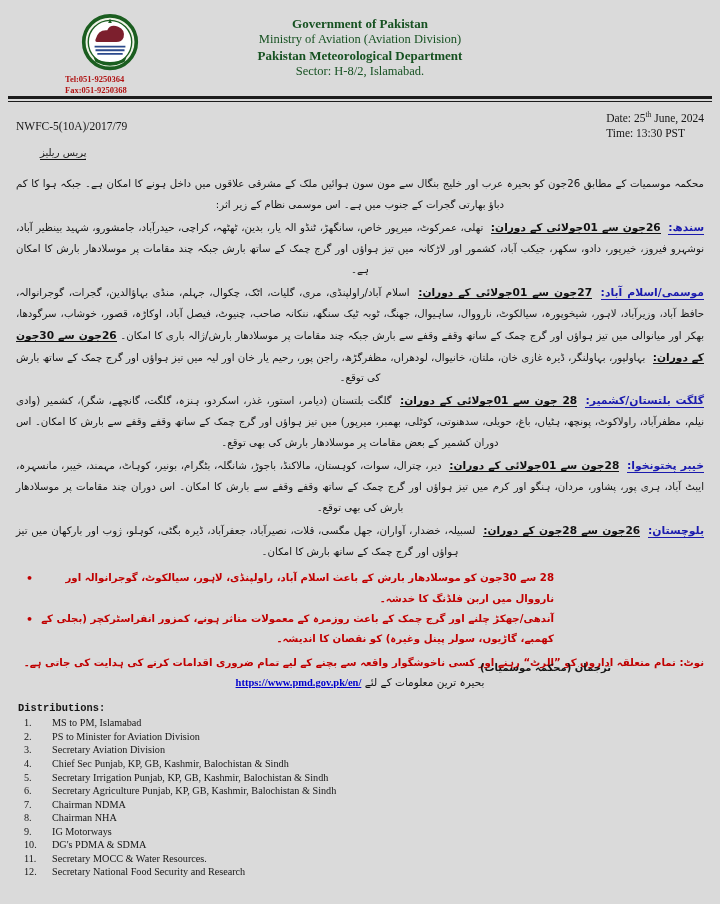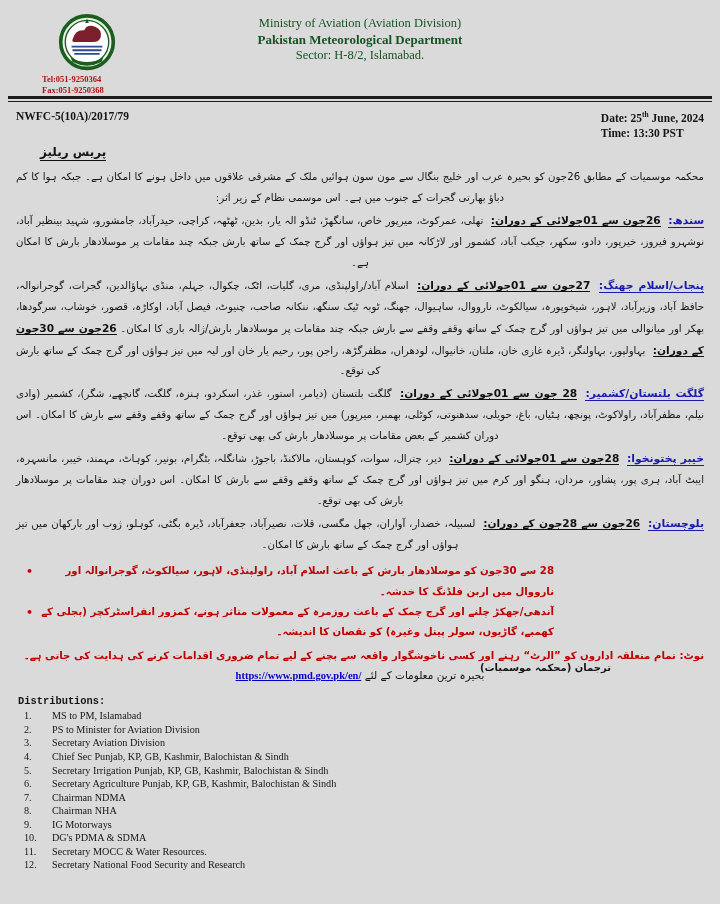--- a/index.html
+++ b/index.html
@@ -4,31 +4,31 @@
 <style>
   html,body { margin:0; padding:0; }
   body { background:#c9c9c9; }
   .page {
     width:720px; height:904px; margin:0 auto; position:relative;
     background:#dadada; overflow:hidden;
     font-family:"Liberation Serif", serif; color:#151515;
   }
   
   .hdr { position:relative; padding:14px 14px 0 14px; height:78px; }
-  .logo-wrap { position:absolute; left:42px; top:14px; width:90px; text-align:center; }
+  .logo-wrap { position:absolute; left:65px; top:14px; width:90px; text-align:center; }
   .contact { color:#b01313; font-weight:bold; font-size:8.5px; line-height:1.25; text-align:left; margin-top:2px; font-family:"Liberation Serif",serif; }
   .hdr-center { text-align:center; color:#175222; padding-top:2px; }
   .hdr-center .b { font-weight:bold; font-size:13px; line-height:1.25; }
   .hdr-center .r { font-weight:normal; font-size:12.5px; line-height:1.25; }
   .rule { margin:4px 8px 0 8px; border-top:3px solid #1c1c1c; border-bottom:1px solid #1c1c1c; height:2px; }
   
-  .refrow { display:flex; justify-content:space-between; padding:8px 16px 0 16px; font-weight:bold; font-size:11.5px; }
+  .refrow { display:flex; justify-content:space-between; padding:8px 16px 0 16px; font-weight:normal; font-size:11.5px;align-items:center; }
   .dateblock { text-align:left; line-height:1.35; }
   .press { font-family:"DejaVu Sans",sans-serif; direction:rtl; display:inline-block;
-           margin:2px 0 0 0; padding:0 0 1px 0; font-weight:bold; font-size:12px;
+           margin:2px 0 8px 0; padding:0 0 1px 0; font-weight:normal; font-size:10px;
            border-bottom:1.5px solid #111; }
   .press-wrap { padding:0 0 0 40px; }
   
   .title { text-align:center; margin-top:8px; }
   .title span { font-family:"DejaVu Sans",sans-serif; direction:rtl; unicode-bidi:embed;
     font-weight:bold; font-size:14.5px; border-bottom:2px solid #111; padding-bottom:2px; }
   
   .urdu { font-family:"DejaVu Sans",sans-serif; direction:rtl; }
   .body-text { padding:6px 16px 0 16px; }
   .upar { font-size:10.2px; line-height:2.05; text-align:justify; text-align-last:center; margin:0 0 1px 0; }
@@ -70,20 +70,21 @@
         <path d="M16 28 q3 -11 13 -10 q3 -7 12 -4 q8 3 6 12 q-2 5 -8 5 l-20 0 q-4 0 -3 -3 z" fill="#7c1f2d"></path>
         <path d="M15 36 h34 M16 40 h32 M18 44 h28" stroke="#2c4a8c" stroke-width="2" fill="none"></path>
         <path d="M14 48 q18 10 36 0 l-2 5 q-16 8 -32 0 z" fill="#1b5e20"></path>
       </svg>
       <div class="contact">
         <div>Tel:051-9250364</div>
         <div>Fax:051-9250368</div>
       </div>
     </div>
     <div class="hdr-center">
+      <div class="b">Government of Pakistan</div>
       <div class="r">Ministry of Aviation (Aviation Division)</div>
       <div class="b">Pakistan Meteorological Department</div>
       <div class="r">Sector: H-8/2, Islamabad.</div>
     </div>
   </div>
   <div class="rule"></div>
 
   <div class="refrow">
     <div>NWFC-5(10A)/2017/79</div>
     <div class="dateblock">
@@ -99,21 +100,21 @@
   <div class="body-text">
     <p class="upar urdu">محکمہ موسمیات کے مطابق 26جون کو بحیرہ عرب اور خلیج بنگال سے مون سون ہوائیں ملک کے مشرقی علاقوں میں داخل ہونے کا امکان ہے۔ جبکہ ہوا کا کم دباؤ بھارتی گجرات کے جنوب میں ہے۔ اس موسمی نظام کے زیر اثر:</p>
 
     <p class="upar urdu">
       <span class="region">سندھ:</span>
       <span class="period">26جون سے 01جولائی کے دوران:</span>
       <span>تھلی، عمرکوٹ، میرپور خاص، سانگھڑ، ٹنڈو الہ یار، بدین، ٹھٹھہ، کراچی، حیدرآباد، جامشورو، شہید بینظیر آباد، نوشہرو فیروز، خیرپور، دادو، سکھر، جیکب آباد، کشمور اور لاڑکانہ میں تیز ہواؤں اور گرج چمک کے ساتھ بارش جبکہ چند مقامات پر موسلادھار بارش کا امکان ہے۔</span>
     </p>
 
     <p class="upar urdu">
-      <span class="region">پنجاب/اسلام جھنگ:</span>
+      <span class="region">موسمی/اسلام آباد:</span>
       <span class="period">27جون سے 01جولائی کے دوران:</span>
       <span>اسلام آباد/راولپنڈی، مری، گلیات، اٹک، چکوال، جہلم، منڈی بہاؤالدین، گجرات، گوجرانوالہ، حافظ آباد، وزیرآباد، لاہور، شیخوپورہ، سیالکوٹ، نارووال، ساہیوال، جھنگ، ٹوبہ ٹیک سنگھ، ننکانہ صاحب، چنیوٹ، فیصل آباد، اوکاڑہ، قصور، خوشاب، سرگودھا، بھکر اور میانوالی میں تیز ہواؤں اور گرج چمک کے ساتھ وقفے وقفے سے بارش جبکہ چند مقامات پر موسلادھار بارش/ژالہ باری کا امکان۔</span>
       <span class="period">26جون سے 30جون کے دوران:</span>
       <span>بہاولپور، بہاولنگر، ڈیرہ غازی خان، ملتان، خانیوال، لودھراں، مظفرگڑھ، راجن پور، رحیم یار خان اور لیہ میں تیز ہواؤں اور گرج چمک کے ساتھ بارش کی توقع۔</span>
     </p>
 
     <p class="upar urdu">
       <span class="region">گلگت بلتستان/کشمیر:</span>
       <span class="period">28 جون سے 01جولائی کے دوران:</span>
       <span>گلگت بلتستان (دیامر، استور، غذر، اسکردو، ہنزہ، گلگت، گانچھے، شگر)، کشمیر (وادی نیلم، مظفرآباد، راولاکوٹ، پونچھ، ہٹیاں، باغ، حویلی، سدھنوتی، کوٹلی، بھمبر، میرپور) میں تیز ہواؤں اور گرج چمک کے ساتھ وقفے وقفے سے بارش کا امکان۔ اس دوران کشمیر کے بعض مقامات پر موسلادھار بارش کی بھی توقع۔</span>

